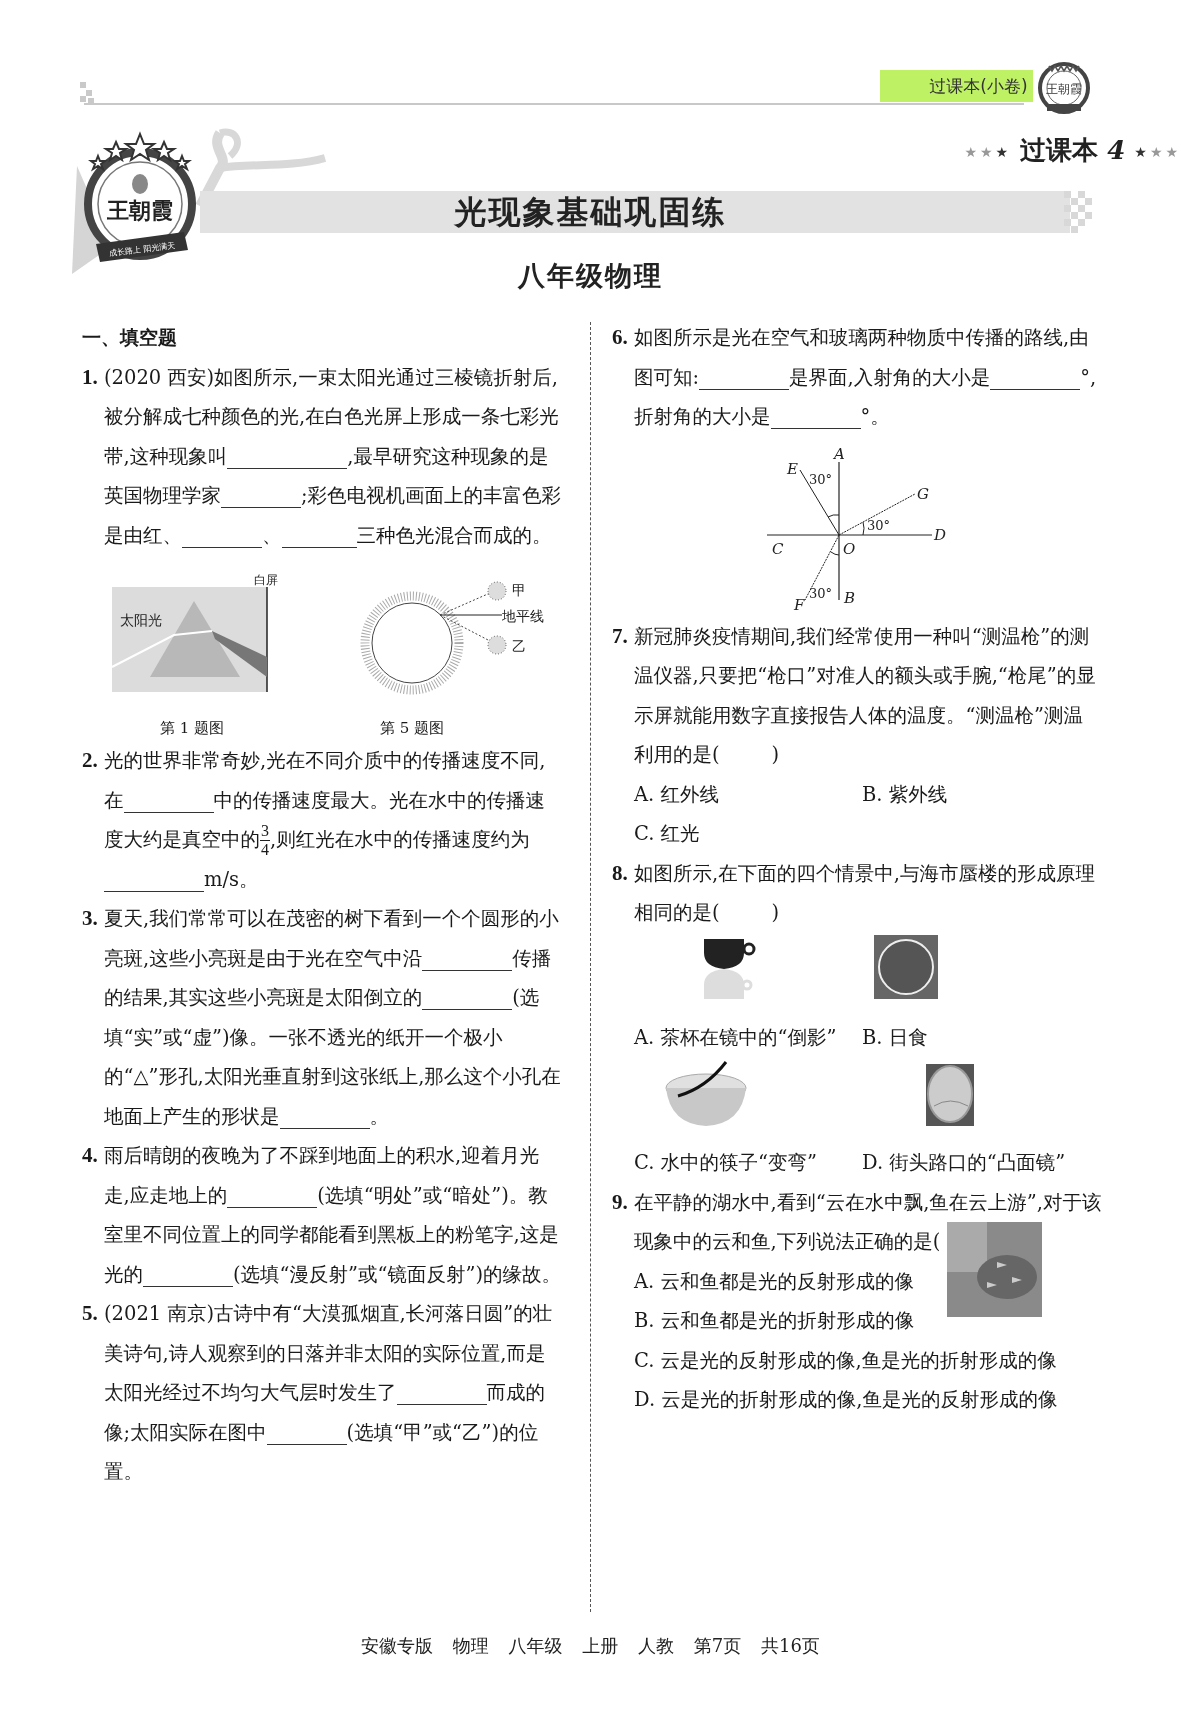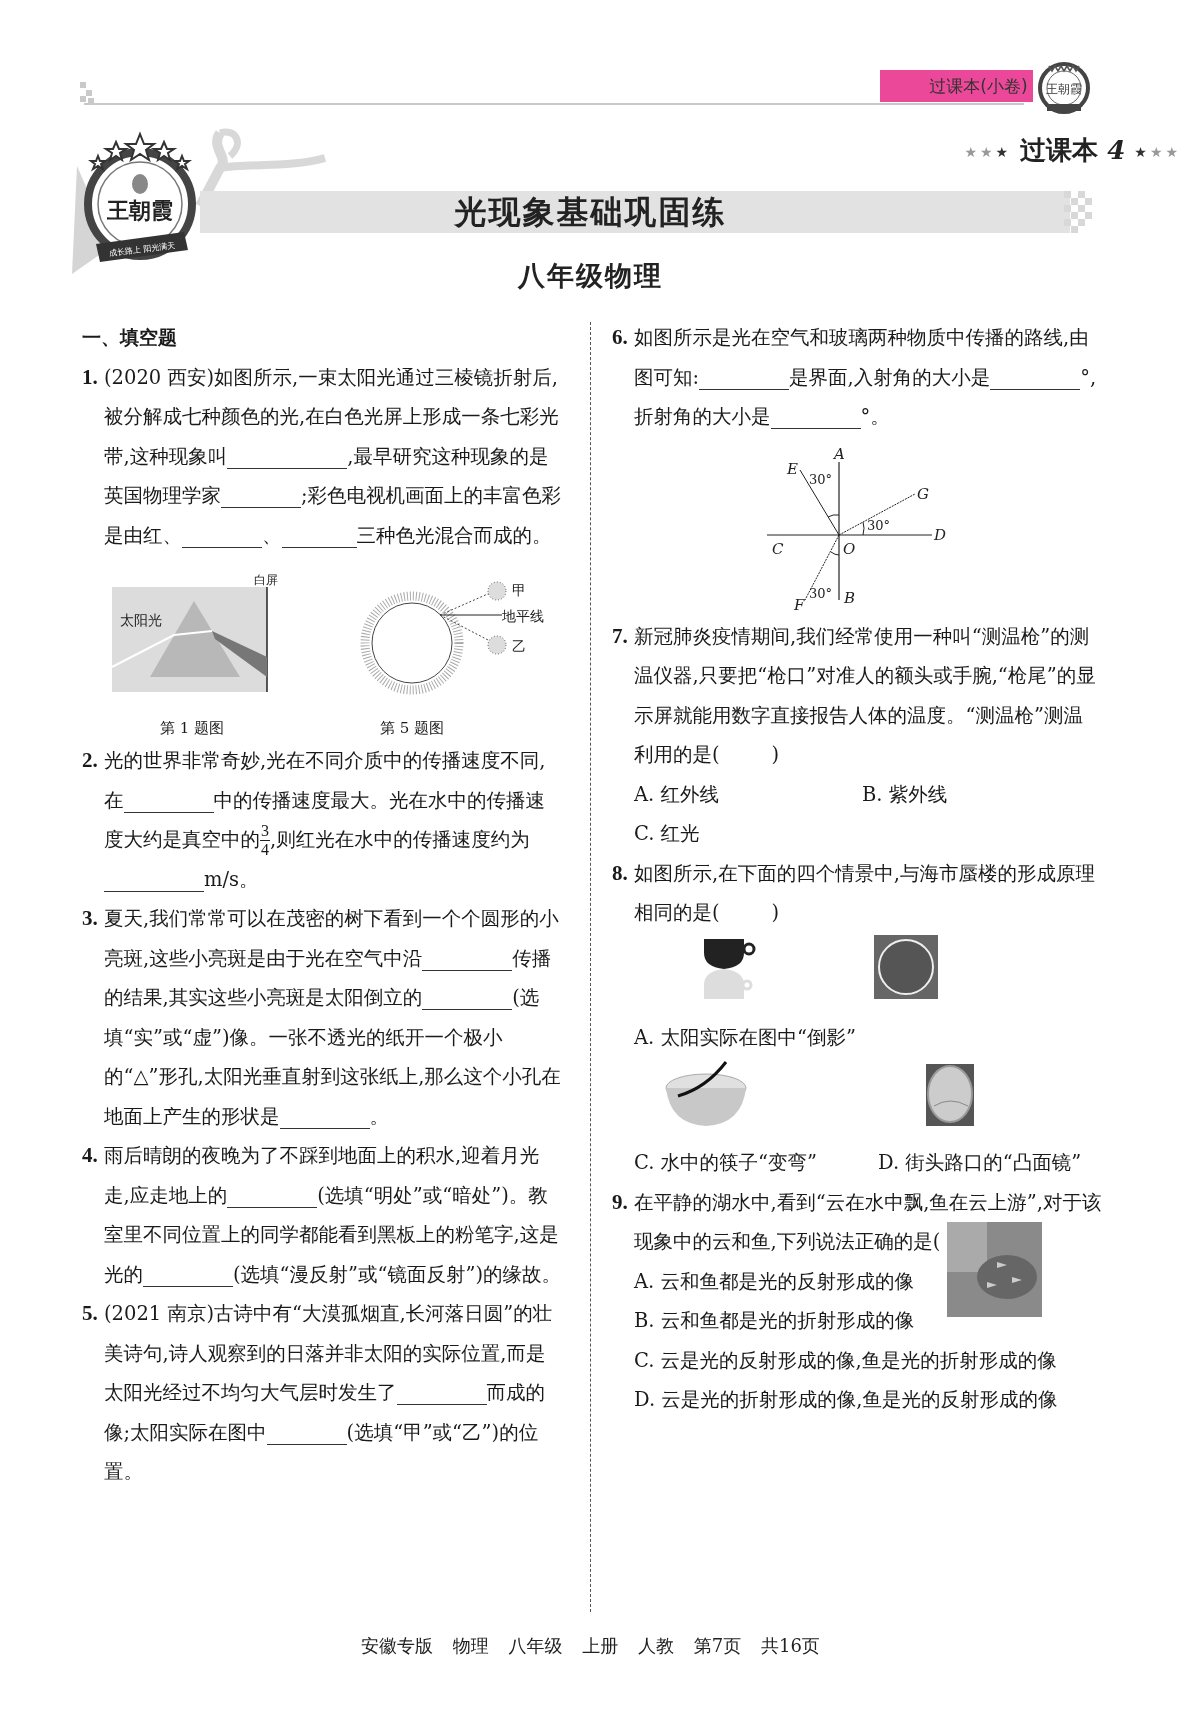--- a/index.html
+++ b/index.html
@@ -4,21 +4,21 @@
 <style>
   * { box-sizing: border-box; margin: 0; padding: 0; }
   body { width: 1181px; height: 1730px; background: #fff; position: relative; overflow: hidden;
          font-family: "DejaVu Serif", "Liberation Serif", serif; color: #1a1a1a; }
   .abs { position: absolute; }
 
   
   .top-rule { left: 84px; top: 103px; width: 940px; height: 2px; background: #c8c8c8; }
   .top-squares { left: 80px; top: 82px; width: 16px; height: 22px; }
   .top-squares i { position: absolute; width: 6px; height: 6px; background: #c9c9c9; }
-  .tag-box { left: 880px; top: 70px; width: 153px; height: 32px; background: #ec4899;
+  .tag-box { left: 880px; top: 70px; width: 153px; height: 32px; background: #bef264;
              font-family: "DejaVu Sans", sans-serif; font-size: 17px; line-height: 32px; text-align: center; color: #333; padding-left: 44px; }
   .mini-logo { left: 1035px; top: 58px; width: 58px; height: 60px; }
 
   .big-logo { left: 72px; top: 126px; width: 150px; height: 150px; }
   .ribbon { left: 190px; top: 128px; width: 140px; height: 80px; }
   .stars { left: 0; width: 1181px; top: 133px; text-align: right; font-family: "DejaVu Sans", sans-serif; font-size: 26px; font-weight: bold; color: #222; }
   .stars .st-l, .stars .st-r { font-size: 14px; color: #999; letter-spacing: 3px; vertical-align: middle; }
   .stars .st-dark { color: #333; }
   .stars .num { font-family: "DejaVu Serif", serif; font-style: italic; }
   .band { left: 200px; top: 191px; width: 870px; height: 42px; background: #e2e2e2; }
@@ -218,43 +218,44 @@
     <span>如图所示,在下面的四个情景中,与海市蜃楼的形成原理相同的是(</span><span class="paren"></span><span>)</span>
   </div>
   <div style="display:grid;grid-template-columns:228px 1fr;padding-left:22px;">
     <div>
       <svg width="228" height="72" viewBox="0 0 228 72">
         <path d="M70 6 h40 v14 q0 14 -20 16 q-20 -2 -20 -16 z" fill="#222"></path>
         <circle cx="115" cy="16" r="5" fill="none" stroke="#222" stroke-width="3"></circle>
         <path d="M70 66 h40 v-14 q0 -14 -20 -16 q-20 2 -20 16 z" fill="#ddd"></path>
         <circle cx="113" cy="52" r="4" fill="none" stroke="#ddd" stroke-width="3"></circle>
       </svg>
-      <div>A. 太阳实际在图中“倒影”</div>
+      <div>A. 茶杯在镜中的“倒影”</div>
     </div>
     <div>
       <svg width="200" height="72" viewBox="0 0 200 72">
         <rect x="12" y="2" width="64" height="64" fill="#666"></rect>
         <circle cx="44" cy="34" r="27" fill="#555" stroke="#eee" stroke-width="2"></circle>
       </svg>
+      <div>B. 日食</div>
     </div>
     <div>
       <svg width="228" height="72" viewBox="0 0 228 72">
         <ellipse cx="72" cy="30" rx="40" ry="14" fill="#e0e0e0" stroke="#aaa"></ellipse>
         <path d="M32 30 q4 36 40 38 q36 -2 40 -38" fill="#c8c8c8"></path>
         <path d="M44 38 q28 -8 48 -34" stroke="#111" stroke-width="3" fill="none"></path>
       </svg>
       <div>C. 水中的筷子“变弯”</div>
     </div>
     <div>
       <svg width="200" height="72" viewBox="0 0 200 72">
         <rect x="64" y="6" width="48" height="62" fill="#555"></rect>
         <ellipse cx="88" cy="36" rx="22" ry="28" fill="#ccc" stroke="#999" stroke-width="2"></ellipse>
         <path d="M72 48 q16 -10 34 0" stroke="#888" fill="none"></path>
       </svg>
-      <div class="opt-hang" style="padding-left:0;text-indent:0;margin-left:16px;">D. 街头路口的“凸面镜”</div>
+      <div class="opt-hang" style="padding-left:0;text-indent:0;">D. 街头路口的“凸面镜”</div>
     </div>
   </div>
 
   <div class="q">
     <span class="qn">9.</span>
     <span>在平静的湖水中,看到“云在水中飘,鱼在云上游”,对于该现象中的云和鱼,下列说法正确的是(</span><span class="paren"></span><span>)</span>
   </div>
   <div style="position:relative;">
     <svg style="position:absolute;left:335px;top:-40px;" width="95" height="95" viewBox="0 0 95 95">
       <rect width="95" height="95" fill="#8a8a8a"></rect>

